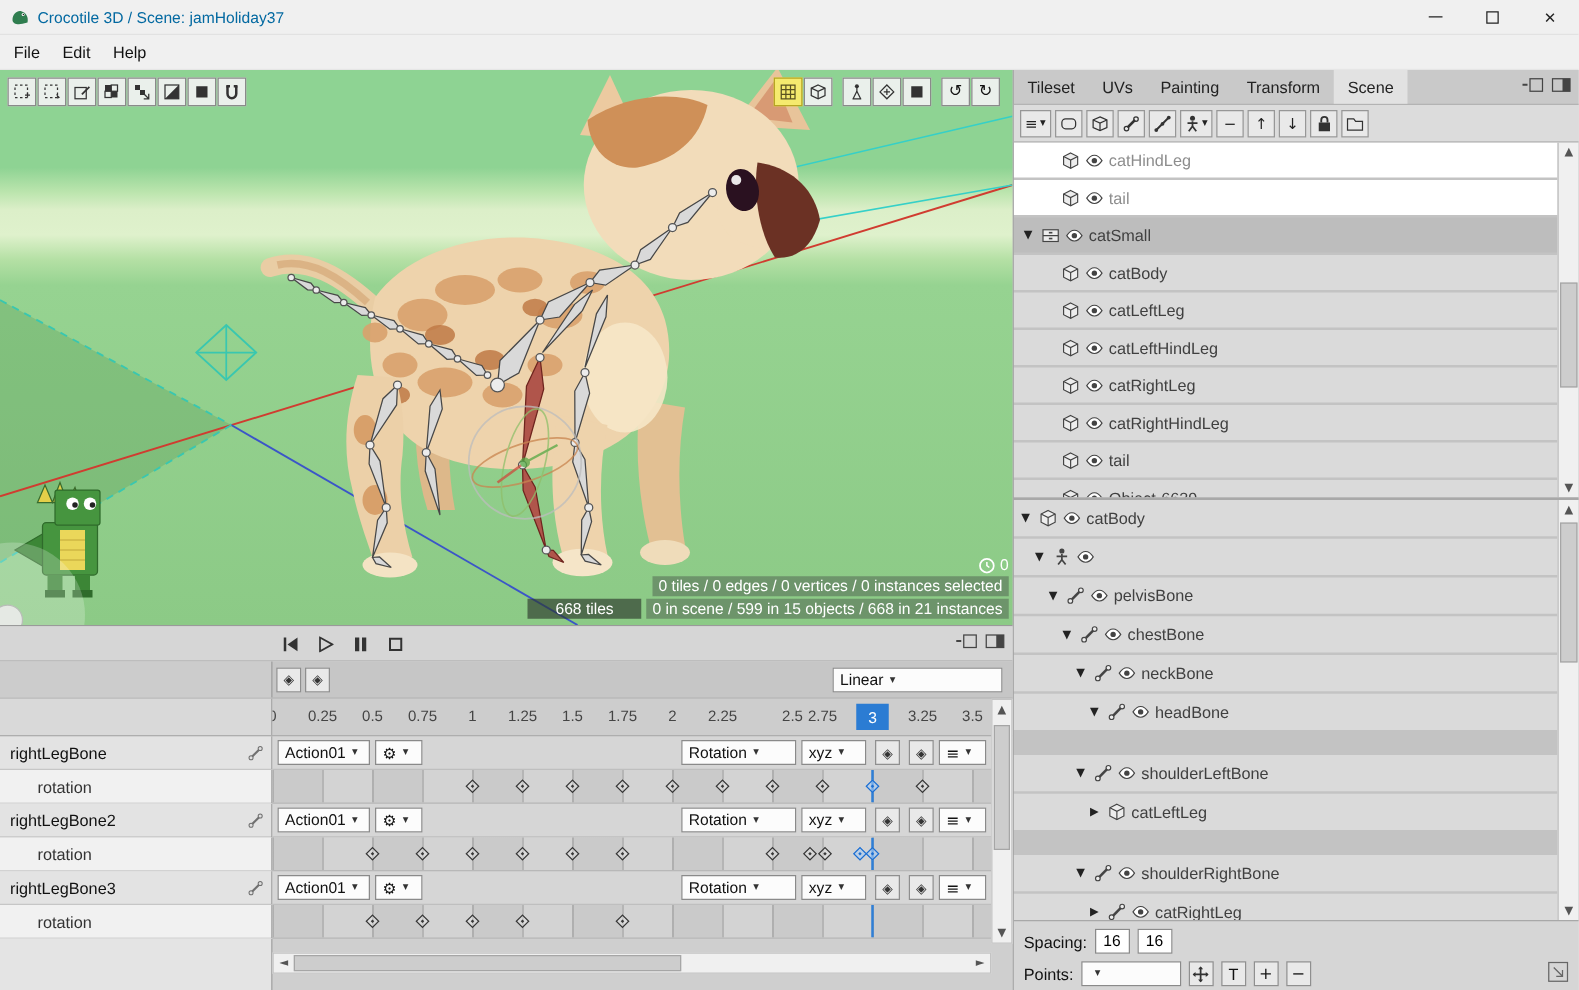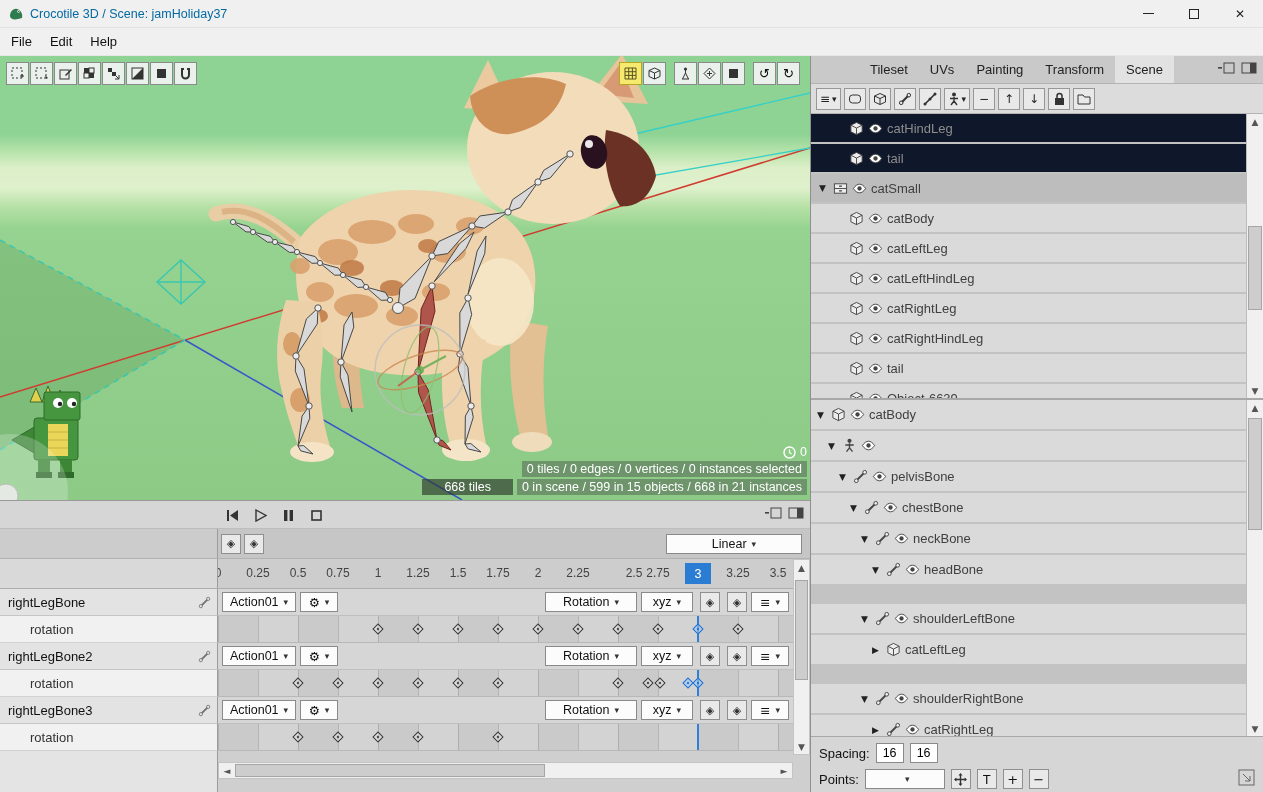--- a/index.html
+++ b/index.html
@@ -52,21 +52,21 @@
   .ruler-left { width:218px; background:#d9d9d9; border-right:1px solid #9c9c9c; }
   .ruler-area { position:relative; width:575px; background:#cdcdcd; overflow:hidden; }
   .tick { position:absolute; top:7px; transform:translateX(-50%); font-size:12px; color:#444; }
   .curchip { position:absolute; top:4px; transform:translateX(-50%); width:26px; height:21px; background:#2b7cd3; color:#fff; display:flex; align-items:center; justify-content:center; font-size:12.5px; }
   #tracks { width:810px; }
   .trow { display:flex; height:27px; }
   .tlabel { width:218px; background:#e3e3e3; border-right:1px solid #9c9c9c; border-bottom:1px solid #c6c6c6; display:flex; align-items:center; padding:0 6px 0 8px; }
   .tlabel .tl { flex:1; font-size:13px; color:#111; }
   .tbar { width:575px; background:#d6d6d6; border-bottom:1px solid #bfbfbf; display:flex; align-items:center; padding:0 4px; gap:4px; }
   .fx { flex:1; }
-  .dd { display:flex; align-items:center; justify-content:center; background:#fcfcfc; border:1px solid #8a8a8a; height:20px; padding:0 5px; font-size:12.5px; color:#111; }
+  .dd { display:flex; align-items:center; justify-content:flex-start; background:#fcfcfc; border:1px solid #8a8a8a; height:20px; padding:0 5px; font-size:12.5px; color:#111; }
   .dd .car { font-size:9px; color:#333; margin-left:5px; }
   .gearb,.menub { width:38px; }
   .klabel { width:218px; background:#f1f1f1; border-right:1px solid #9c9c9c; border-bottom:1px solid #d2d2d2; display:flex; align-items:center; padding-left:30px; font-size:13px; color:#333; }
   .kbar { position:relative; width:575px; border-bottom:1px solid #b8b8b8; overflow:hidden;
     background:repeating-linear-gradient(90deg,rgba(125,125,125,.35) 0 1px,transparent 1px 40px),
                repeating-linear-gradient(90deg,#cacaca 0 40px,#d3d3d3 40px 80px); }
   .kd { position:absolute; top:50%; width:8px; height:8px; border:1px solid #383838; background:rgba(235,235,235,.4); transform:translate(-50%,-50%) rotate(45deg); }
   .kd::after { content:""; position:absolute; inset:2px; background:#383838; }
   .kd.ksel { border-color:#1d6fd1; background:rgba(170,205,245,.6); }
   .kd.ksel::after { background:#1d6fd1; }
@@ -86,21 +86,21 @@
   .rp-tabbar .tab.active { background:#e2e2e2; }
   .rp-toolbar { height:30px; background:#dcdcdc; display:flex; align-items:center; gap:3px; padding:0 5px; border-bottom:1px solid #b3b3b3; }
   .tb-btn { height:22px; min-width:22px; background:#e9e9e9; border:1px solid #979797; display:flex; align-items:center; justify-content:center; padding:0 3px; font-size:12px; color:#222; }
   .tb-dd { gap:2px; }
   .tree { position:relative; background:#c3c3c3; overflow:hidden; padding-right:17px; }
   .scenetree { height:284px; }
   .bonetree { height:338px; border-top:2px solid #a8a8a8; }
   .trow2 { display:flex; align-items:center; height:28px; margin-bottom:2px; background:#dadada; padding-left:6px; }
   .bonetree .trow2 { height:29px; }
   .trow2.sel { background:#bdbdbd; }
-  .trow2.muted { background:#0f172a; color:#8d8d8d;align-items:center; }
+  .trow2.muted { background:#ffffff; color:#8d8d8d;align-items:center; }
   .trow2.muted .lbl { color:#8d8d8d; }
   .trow2.gap { margin-top:20px; }
   .tri { width:14px; font-size:9px; color:#222; font-family:"DejaVu Sans",sans-serif; }
   .tri.hid { visibility:hidden; }
   .ticon { width:15px; height:15px; margin-right:4px; flex:0 0 auto; }
   .lbl { font-size:13px; color:#404040; white-space:nowrap; }
   .tree-vsb { position:absolute; right:0; top:0; bottom:0; width:17px; background:#f0f0f0; border-left:1px solid #bdbdbd; }
   .tree-vsb .arr { height:15px; display:flex; align-items:center; justify-content:center; font-size:9px; color:#555; }
   .tree-vsb .arr.bottom { position:absolute; bottom:0; left:0; right:0; }
   .tree-vsb .thumb { position:absolute; left:1px; right:1px; background:#cdcdcd; border:1px solid #a6a6a6; }
@@ -629,21 +629,21 @@
       <div class="vsb">
         <div class="arr gly">▲</div>
         <div class="thumb"></div>
         <div class="arr gly" style="position:absolute;bottom:0;left:0;right:0;">▼</div>
       </div>
     </div>
   </div>
 
   <div class="right-panel">
     <div class="rp-tabbar">
-      <div id="rpTabs" style="display:flex;margin-left:48px;">
+      <div id="rpTabs" style="display:flex;">
           <div class="tab">Tileset</div>
           <div class="tab">UVs</div>
           <div class="tab">Painting</div>
           <div class="tab">Transform</div>
           <div class="tab active">Scene</div>
         </div>
       <div class="dockicons">
         <div><svg width="18" height="14">
               <rect x="7" y="2" width="10" height="10" fill="none" stroke="#444"></rect>
               <rect x="1" y="6" width="4" height="1.6" fill="#444"></rect>

